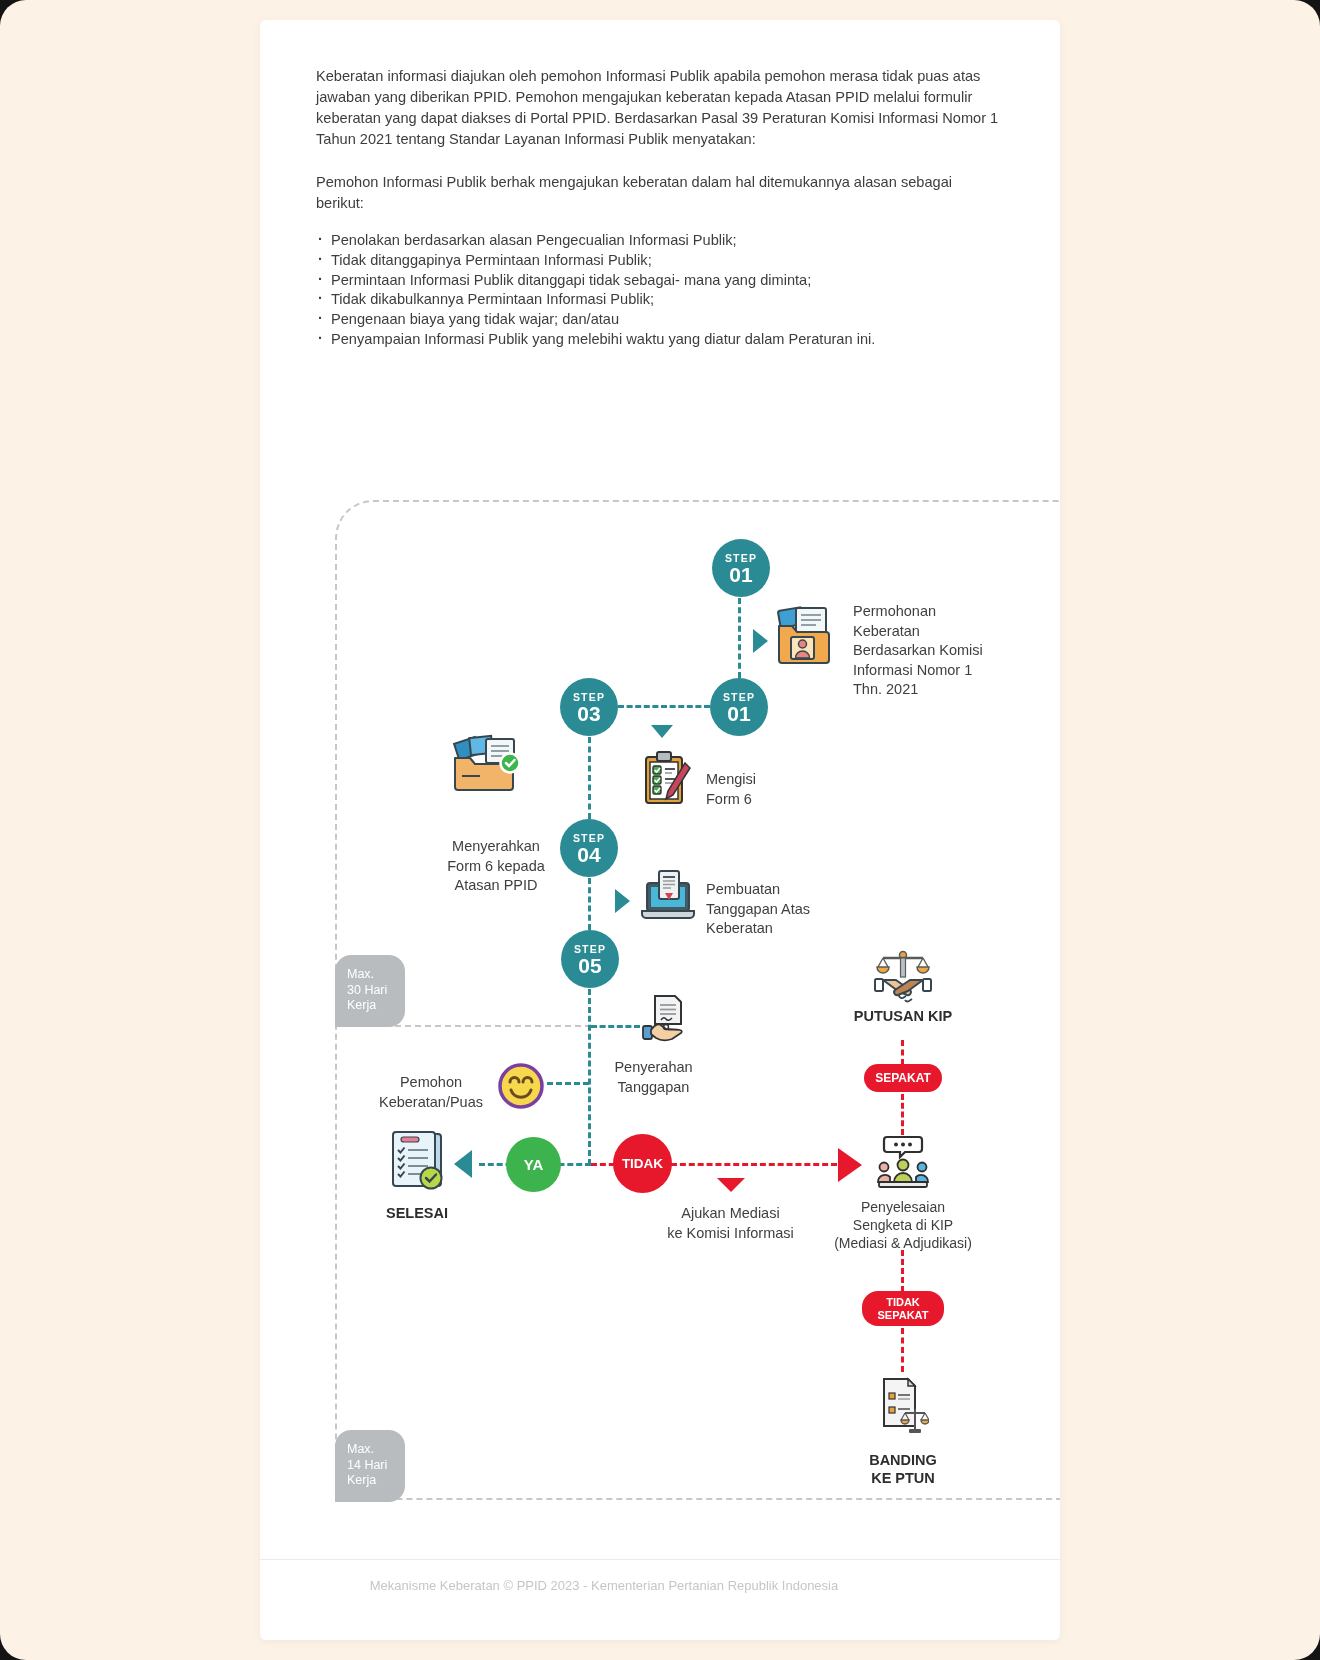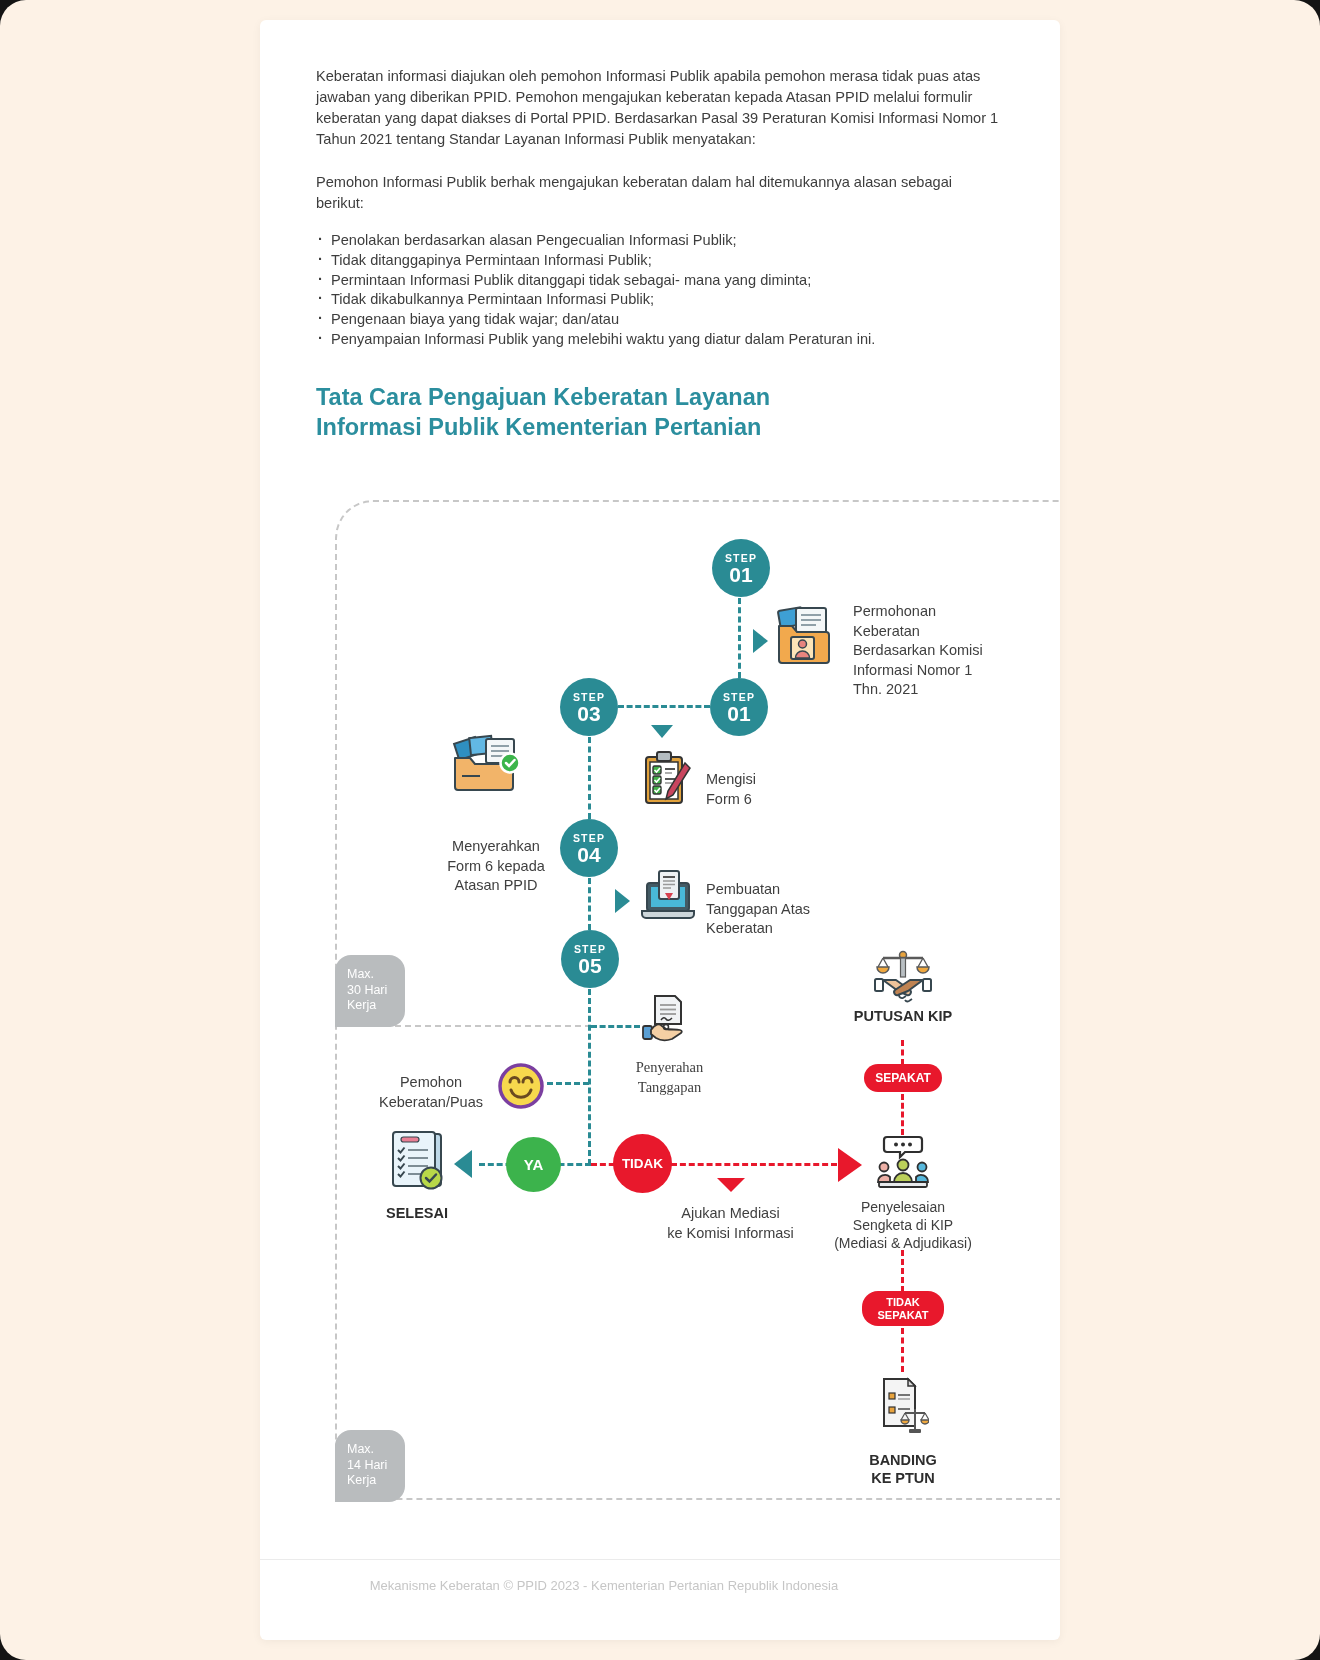--- a/index.html
+++ b/index.html
@@ -55,24 +55,20 @@
 
     <ul class="bullets" style="left:56px;top:211px;width:700px;">
       <li>Penolakan berdasarkan alasan Pengecualian Informasi Publik;</li>
       <li>Tidak ditanggapinya Permintaan Informasi Publik;</li>
       <li>Permintaan Informasi Publik ditanggapi tidak sebagai- mana yang diminta;</li>
       <li>Tidak dikabulkannya Permintaan Informasi Publik;</li>
       <li>Pengenaan biaya yang tidak wajar; dan/atau</li>
       <li>Penyampaian Informasi Publik yang melebihi waktu yang diatur dalam Peraturan ini.</li>
     </ul>
 
-    <h1 class="heading" style="left:56px;top:363px;">
-      <span style="display:block;">Tata Cara Pengajuan Keberatan Layanan</span>
-      <span style="display:block;">Informasi Publik Kementerian Pertanian</span>
-    </h1>
 
     <div class="abs" style="left:0;top:0;width:800px;height:1620px;">
 
       <div class="region"></div>
       <div class="dlh gray" style="left:75px;top:1005px;width:256px;"></div>
 
       <div class="badge" style="top:935px;">Max.
 30 Hari
 Kerja</div>
       <div class="badge" style="top:1410px;">Max.
@@ -206,21 +202,21 @@
           <path d="M14 3 h20 l6 6 v22 H14 z" fill="#f1f3f5" stroke="#333" stroke-width="2"></path>
           <line x1="19" y1="12" x2="35" y2="12" stroke="#999" stroke-width="1.8"></line>
           <line x1="19" y1="16.5" x2="35" y2="16.5" stroke="#999" stroke-width="1.8"></line>
           <line x1="19" y1="21" x2="35" y2="21" stroke="#999" stroke-width="1.8"></line>
           <path d="M20 27 q3 -4 5 -1 t6 -1" stroke="#333" stroke-width="1.5" fill="none"></path>
           <rect x="2" y="33" width="9" height="13" rx="2" fill="#5a9fd4" stroke="#333" stroke-width="1.8"></rect>
           <path d="M10 37 c4 -6 8 -7 11 -4 l4 3 c5 1 10 0 14 1 q3 1 1 3 l-9 6 c-6 2 -11 2 -16 -1 l-5 -4 z" fill="#f4cfa4" stroke="#333" stroke-width="1.8" stroke-linejoin="round"></path>
           <circle cx="25" cy="34" r="2.5" fill="none" stroke="#333" stroke-width="1.5"></circle>
         </svg>
       </span>
-      <div class="lbl c pre" style="left:352px;top:1038px;width:115px;font-family:Liberation Serif, serif;">Penyerahan
+      <div class="lbl c pre" style="left:336px;top:1038px;width:115px;">Penyerahan
 Tanggapan</div>
 
       <span class="abs" style="left:237px;top:1042px;">
         <svg width="48" height="48" viewBox="0 0 48 48">
           <circle cx="24" cy="24" r="21" fill="#f7d84d" stroke="#7b3fa0" stroke-width="3.5"></circle>
           <path d="M13 20 a4.5 4.5 0 0 1 9 0" stroke="#6a4a20" stroke-width="3" fill="none" stroke-linecap="round"></path>
           <path d="M26 20 a4.5 4.5 0 0 1 9 0" stroke="#6a4a20" stroke-width="3" fill="none" stroke-linecap="round"></path>
           <path d="M14 28 a10.5 10.5 0 0 0 20 0" stroke="#6a4a20" stroke-width="3" fill="none" stroke-linecap="round"></path>
         </svg>
       </span>

